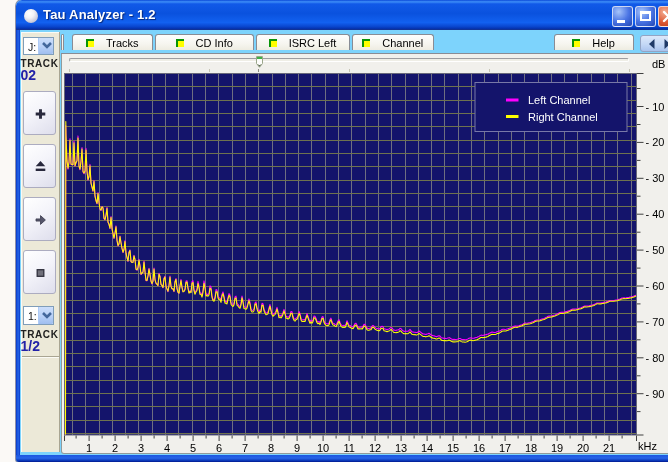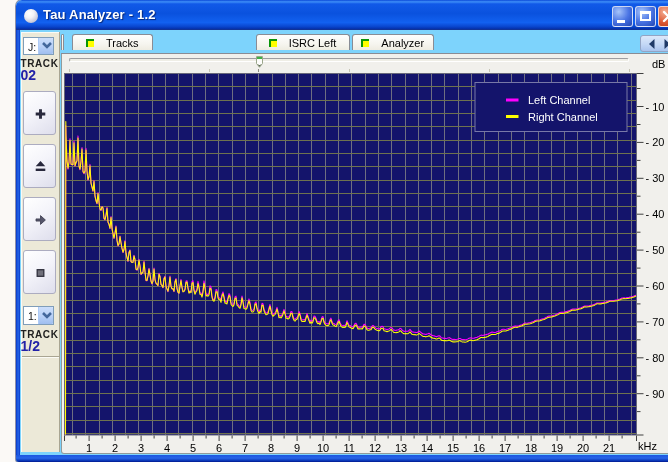--- a/index.html
+++ b/index.html
@@ -116,31 +116,43 @@
     <div class="groove"></div>
   </div>
   <div id="tabline"></div>
   <div class="tab" style="left:44.5px;width:3px"></div>
 <div class="tab" style="left:55.5px;width:81.5px">
       <span class="ticon">
         <i></i>
       </span>
       <span class="tlab">Tracks</span>
     </div>
+<div class="tab" style="left:139px;width:98.5px">
+      <span class="ticon">
+        <i></i>
+      </span>
+      <span class="tlab">CD Info</span>
+    </div>
 <div class="tab" style="left:239.5px;width:94px">
       <span class="ticon">
         <i></i>
       </span>
       <span class="tlab">ISRC Left</span>
     </div>
 <div class="tab" style="left:335.5px;width:82.5px">
       <span class="ticon">
         <i></i>
       </span>
-      <span class="tlab">Analyzer</span>
+      <span class="tlab">Channel</span>
+    </div>
+<div class="tab" style="left:537.5px;width:80px">
+      <span class="ticon">
+        <i></i>
+      </span>
+      <span class="tlab">Help</span>
     </div>
   <div id="scrollarrows"><svg width="37" height="16">
         <path d="M13.5 3 L8 8 L13.5 13 Z" fill="#1F3A68"></path>
         <path d="M23.5 3 L29 8 L23.5 13 Z" fill="#1F3A68"></path>
       </svg></div>
   <div id="panel">
     <div id="groove"></div>
     <div class="tbtick" style="left:7px"></div>
     <div class="tbtick" style="left:147px"></div>
     <div class="tbtick dark" style="left:196px"></div>

